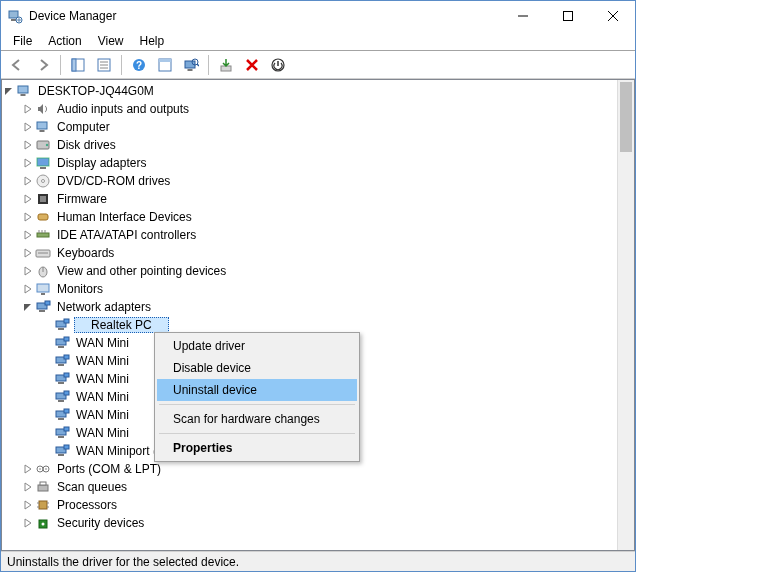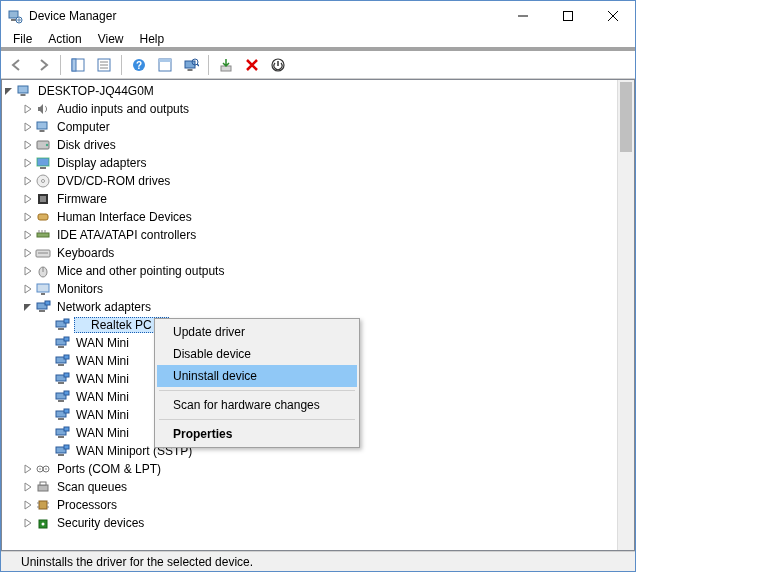--- a/index.html
+++ b/index.html
@@ -3,40 +3,40 @@
 <meta charset="utf-8">
 <style>
   * { box-sizing: border-box; }
   html, body { margin: 0; padding: 0; font-family: "Segoe UI", Tahoma, sans-serif; font-size: 12px; background: #fff; }
   .window { width: 636px; height: 572px; border: 1px solid #5a8cc7; display: flex; flex-direction: column; background: #fff; position: relative; }
   .titlebar { height: 30px; display: flex; align-items: center; padding-left: 6px; background: #fff; }
   .titlebar .icon { width: 16px; height: 16px; margin-right: 6px; display:flex; align-items:center; justify-content:center;}
   .titlebar .title { font-size: 12px; }
   .titlebar .spacer { flex: 1; }
   .winbtn { width: 45px; height: 29px; display: flex; align-items: center; justify-content: center; }
-  .menubar { height: 20px; display: flex; align-items: center; padding: 0 4px; border-bottom: 4px solid #a3a3a3; }
+  .menubar { height: 20px; display: flex; align-items: center; padding: 0 4px; border-bottom: 1px solid #a3a3a3; }
   .menubar .menuitem { padding: 2px 8px; font-size: 12px; }
   .toolbar { height: 28px; display: flex; align-items: center; padding: 2px 4px; border-bottom: 1px solid #d0d0d0; gap: 2px; }
   .tbtn { width: 24px; height: 24px; display: flex; align-items: center; justify-content: center; border: 1px solid transparent; }
   .tsep { width: 1px; height: 20px; background: #c0c0c0; margin: 0 3px; }
   .tree-area { flex: 1; overflow: auto; border: 1px solid #828790; margin: 0px; position: relative; background:#fff;}
   .tree { padding: 2px 0; }
   .node { display: flex; align-items: center; height: 18px; white-space: nowrap; user-select: none;}
   .node .exp { width: 14px; display: flex; justify-content: center; cursor: default; color:#595959;}
   .node .exp.none { visibility: hidden;}
   .node .nico { width: 16px; height: 16px; margin-right: 4px; display:flex; align-items:center; justify-content:center;}
   .node .label { padding: 0 2px; }
   .node.selected .label { background: #cde8ff; border: 1px dotted #1a5fb4; padding: 0 16px;}
   .indent { display:inline-block; }
-  .ctxmenu { position: absolute; background: #f0f0f0; border: 1px solid #a0a0a0; box-shadow: 2px 2px 4px rgba(0,0,0,0.25); z-index: 50; padding:2px;}
+  .ctxmenu { position: absolute; background: #f0f0f0; border: 1px solid #a0a0a0; box-shadow: 2px 2px 4px rgba(0,0,0,0.25); z-index: 50; padding:2px;margin-top:14px;}
   .ctxmenu .mitem { height: 22px; display: flex; align-items: center; padding: 0 30px 0 16px; font-size: 12px; min-width: 200px;}
   .ctxmenu .mitem.hover { background: #90c8f6; }
   .ctxmenu .msep { height: 1px; background: #d0d0d0; margin: 3px 2px; }
   .ctxmenu .mitem.bold { font-weight: bold; }
-  .statusbar { height: 20px; border-top: 1px solid #d0d0d0; display: flex; align-items: center; padding: 0 20px; font-size: 12px; background:#f0f0f0;}
+  .statusbar { height: 20px; border-top: 1px solid #d0d0d0; display: flex; align-items: center; padding: 0 6px; font-size: 12px; background:#f0f0f0;}
   .scrollbar-track { position:absolute; right:0; top:0; bottom:0; width:17px; background:#f0f0f0; border-left:1px solid #ddd;}
   .scrollbar-thumb { position:absolute; left:2px; right:2px; top:2px; height:70px; background:#c0c0c0;}
   svg { display:block; }
 </style>
 </head>
 <body>
 
 <div class="window">
 
   <div class="titlebar">
@@ -302,21 +302,21 @@
             <svg width="10" height="10">
               <path d="M2 1 L8 5 L2 9 Z" fill="none" stroke="#888"></path>
             </svg>
           </span>
           <span class="nico">
             <svg width="16" height="16">
               <ellipse cx="8" cy="9" rx="4" ry="5" fill="#ddd" stroke="#888"></ellipse>
               <line x1="8" y1="4" x2="8" y2="9" stroke="#888"></line>
             </svg>
           </span>
-          <span class="label">Mice and other pointing outputs</span>
+          <span class="label">View and other pointing devices</span>
         </div>
         <div class="node">
           <span class="indent" style="width:19px"></span>
           <span class="exp ">
             <svg width="10" height="10">
               <path d="M2 1 L8 5 L2 9 Z" fill="none" stroke="#888"></path>
             </svg>
           </span>
           <span class="nico">
             <svg width="16" height="16">

